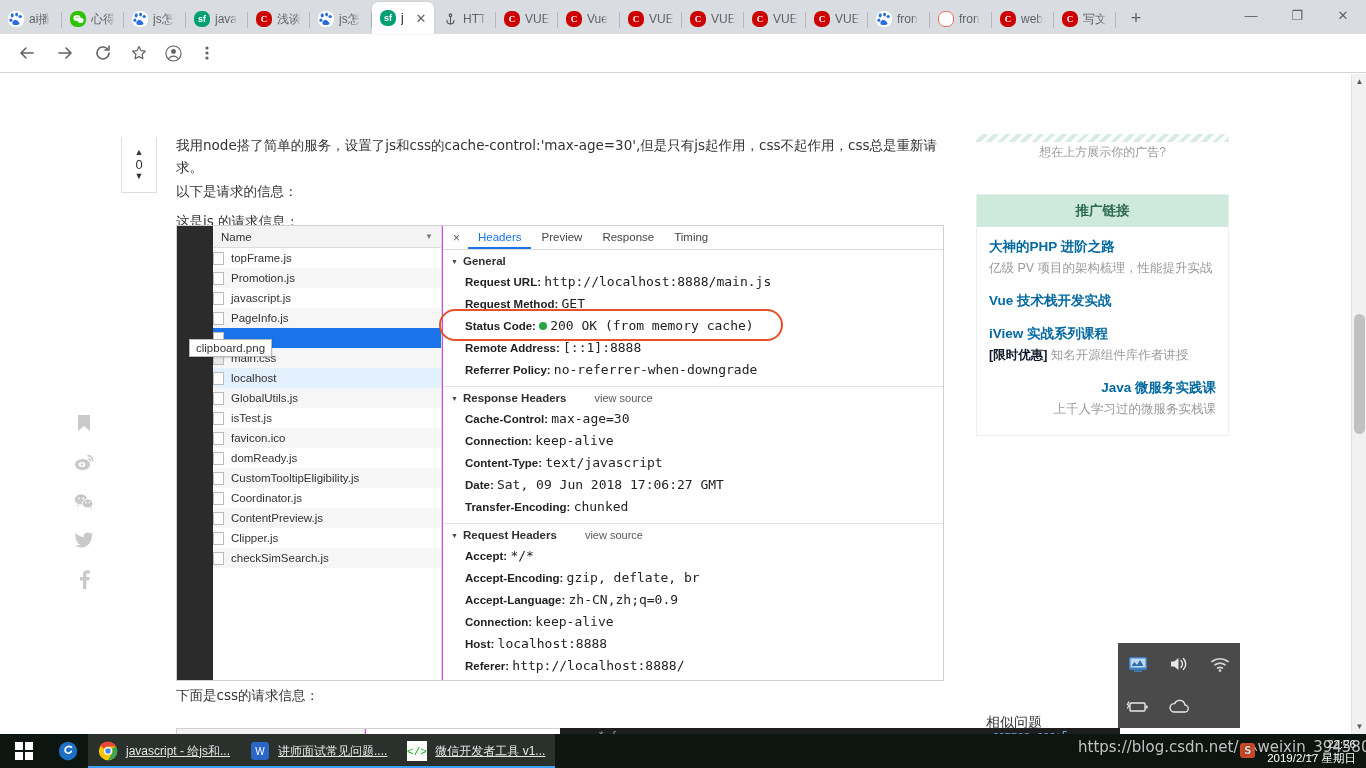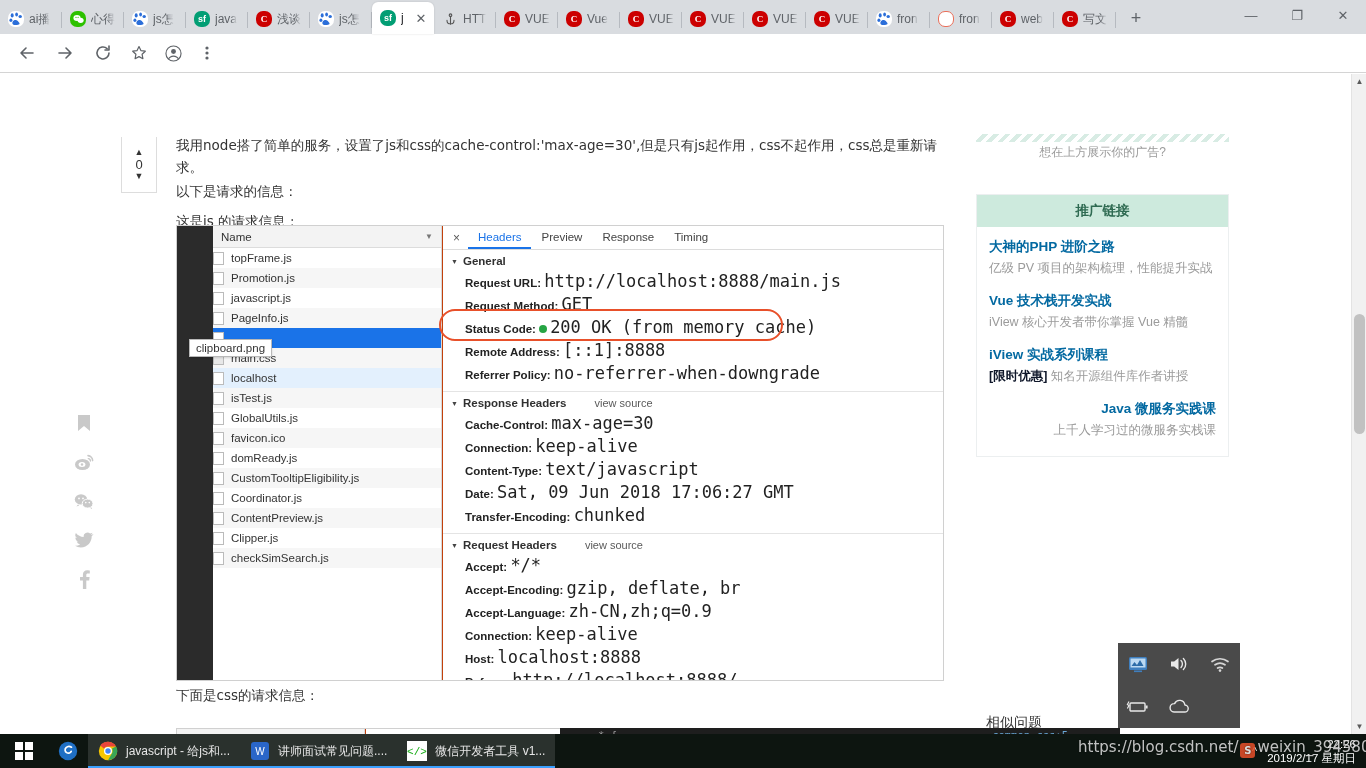--- a/index.html
+++ b/index.html
@@ -141,21 +141,21 @@
   .ptext {
     font-size: 13.5px; color: #333; line-height: 22px;
     font-family: "DejaVu Sans", sans-serif;
   }
   .ptext.p1 { margin: 0; }
   .ptext.p2 { margin: 2px 0 0 0; }
   .ptext.p3 { margin: 8px 0 0 0; }
 
   
   .devshot {
-    position: absolute; background: #c2410c; border: 1px solid #d0d0d0;
+    position: absolute; background: #d946ef; border: 1px solid #d0d0d0;
     overflow: hidden;
   }
   #devshot1 { left: 176px; top: 151px; width: 768px; height: 456px; }
   .dev-railblack {
     position: absolute; left: 0; top: 0; width: 36px; height: 100%;
     background: #2b2b2b;
   }
   .dev-left {
     position: absolute; left: 36px; top: 0; width: 229px; height: 100%;
     background: #fff; border-right: 1px solid #d8d8d8;
@@ -205,21 +205,21 @@
   }
   .dev-section .caret { font-size: 7px; color: #444; }
   .dev-section .viewsrc { font-size: 11px; color: #5a5a5a; }
   .dev-kv {
     padding: 3px 0 3px 22px; font-size: 11.5px; color: #222;
     line-height: 15px;
   }
   .dev-kv b { font-weight: bold; }
   .dev-kv span.val {
     font-family: "DejaVu Sans Mono", "Liberation Mono", monospace;
-    font-size: 17px; color: #222;
+    font-size: 13px; color: #222;
   }
   .dev-hr { height: 1px; background: #e4e4e4; margin: 5px 0 0 0; }
   .statusdot {
     display: inline-block; width: 8px; height: 8px; border-radius: 50%;
     background: #26a544; margin-right: 3px; vertical-align: 0px;
   }
   .redbox {
     position: absolute; border: 2px solid #e8502a; border-radius: 16px;
     pointer-events: none;
   }
@@ -298,21 +298,21 @@
     display: flex; align-items: stretch;
   }
   .startbtn {
     width: 48px; display: flex; align-items: center; justify-content: center;
   }
   .tbtile {
     display: flex; align-items: center; gap: 8px; padding: 0 10px;
     color: #e7e7e7; font-size: 12px; position: relative;
     max-width: 200px; overflow: hidden; white-space: nowrap;
   }
-  .tbtile.active { background: rgba(255,255,255,.12); }
+  .tbtile.active { background: rgba(255,255,255,.12); text-decoration: underline; }
   .tbtile.active::after {
     content: ""; position: absolute; left: 0; bottom: 0; height: 2px;
     width: 100%; background: #3aa0ff;
   }
   .tbtile .ticon {
     width: 20px; height: 20px; flex: 0 0 20px; border-radius: 3px;
     display: flex; align-items: center; justify-content: center;
     font-size: 10px; color: #fff;
   }
   .trayzone {
@@ -591,25 +591,25 @@
             <div class="dev-row doc">
               <span class="fileicon"></span>
               <span>main.css</span>
             </div>
             <div class="dev-row hovered">
               <span class="fileicon"></span>
               <span>localhost</span>
             </div>
             <div class="dev-row">
               <span class="fileicon"></span>
+              <span>GlobalUtils.js</span>
+            </div>
+            <div class="dev-row">
+              <span class="fileicon"></span>
               <span>isTest.js</span>
-            </div>
-            <div class="dev-row">
-              <span class="fileicon"></span>
-              <span>GlobalUtils.js</span>
             </div>
             <div class="dev-row">
               <span class="fileicon"></span>
               <span>favicon.ico</span>
             </div>
             <div class="dev-row">
               <span class="fileicon"></span>
               <span>domReady.js</span>
             </div>
             <div class="dev-row">
@@ -723,21 +723,20 @@
 
     <div class="promo">
       <div class="promo-head">推广链接</div>
       <div class="promo-list" id="promo-list">
           <div class="promo-item">
             <div class="promo-title">大神的PHP 进阶之路</div>
             <div class="promo-sub">亿级 PV 项目的架构梳理，性能提升实战</div>
           </div>
           <div class="promo-item">
             <div class="promo-title">Vue 技术栈开发实战</div>
-            <div class="promo-sub">iView 核心开发者带你掌握 Vue 精髓</div>
           </div>
           <div class="promo-item">
             <div class="promo-title">iView 实战系列课程</div>
             <div class="promo-sub"><span class="tag">[限时优惠] </span>知名开源组件库作者讲授</div>
           </div>
           <div class="promo-item">
             <div class="promo-title">Java 微服务实践课</div>
             <div class="promo-sub">上千人学习过的微服务实栈课</div>
           </div>
         </div>

